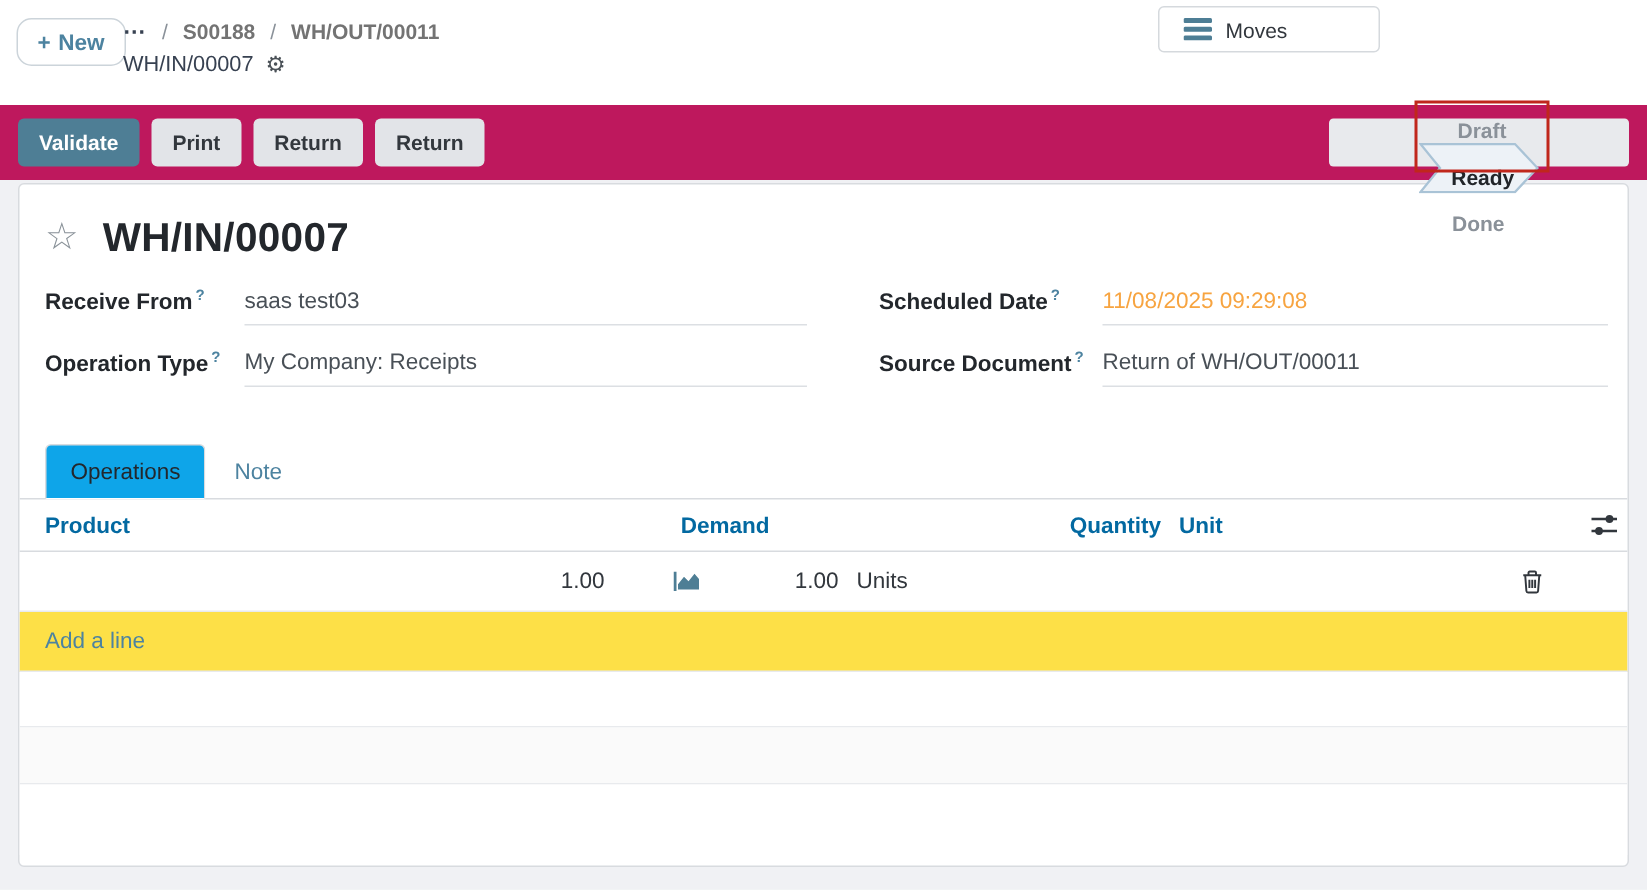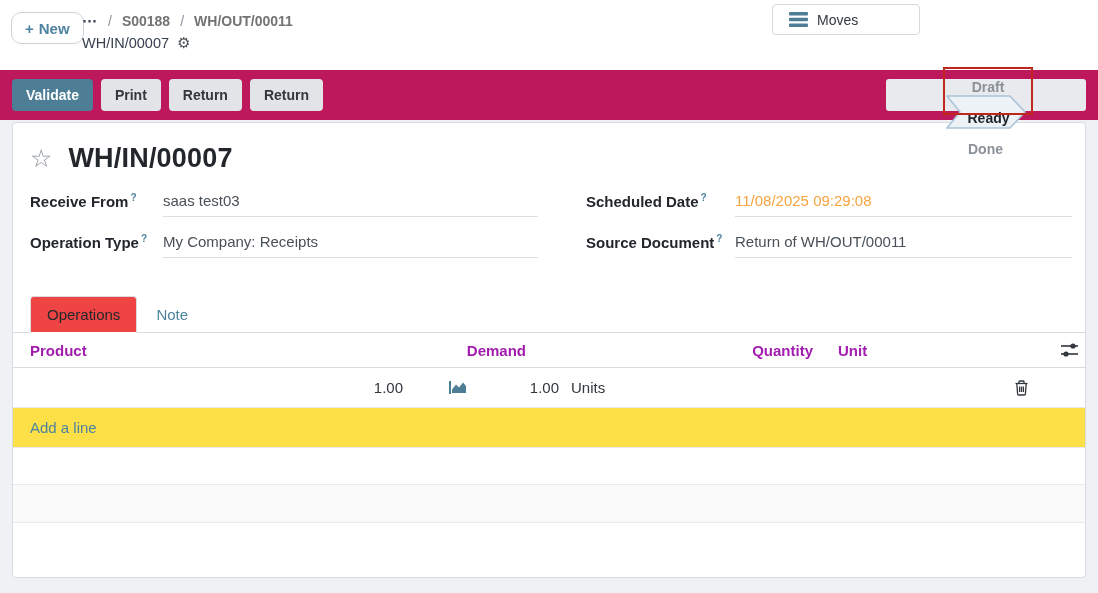--- a/index.html
+++ b/index.html
@@ -53,27 +53,27 @@
   .field-label { width:133px; font-size:15px; font-weight:700; color:#23272c; padding-top:3px; flex:none; }
   .col-right .field-label { width:149px; }
   sup.help { color:#4d83a0; font-size:10px; font-weight:700; margin-left:2px; }
   .field-value { flex:1; font-size:15px; color:#495057; border-bottom:1px solid #dcdfe3; padding:3px 0 7px; cursor:text; }
   .value-date { color:#f7a440; }
 
   
   .notebook { margin-top:25px; }
   .tab-bar { display:flex; align-items:flex-end; border-bottom:1px solid #d8dbdf; padding-left:17px; }
   .tab { font-size:15px; padding:9px 16px; cursor:pointer; }
-  .tab-active { background:#ef4444; border:1px solid #d8dbdf; border-bottom:1px solid #fff; margin-bottom:-1px;
+  .tab-active { background:#0ea5e9; border:1px solid #d8dbdf; border-bottom:1px solid #fff; margin-bottom:-1px;
                 border-radius:4px 4px 0 0; color:#23272c; }
   .tab-link { color:#4d83a0; margin-left:3px; }
 
   
   .t-row { display:grid; grid-template-columns:390px 110px 46px 215px 1fr 50px; align-items:center; font-size:15px; }
-  .t-head { height:35px; font-weight:700; color:#a21caf; border-bottom:1px solid #d8dbdf;gap:13px; }
+  .t-head { height:35px; font-weight:700; color:#0369a1; border-bottom:1px solid #d8dbdf; }
   .t-data { height:40px; color:#32373d; border-bottom:1px solid #e8eaed; background:#fff; }
   .cell-product { padding-left:17px; }
   .cell-num { text-align:right; }
   .cell-icon { display:flex; justify-content:center; align-items:center; }
   .cell-unit { padding-left:12px; }
   .cell-action { display:flex; justify-content:flex-end; align-items:center; padding-right:6px; cursor:pointer; }
   .row-add { height:40px; display:flex; align-items:center; background:#fde047; border-bottom:1px solid #e8eaed; }
   .add-link { color:#4d83a0; font-size:15px; padding-left:17px; cursor:pointer; }
   .row-e1 { height:37px; background:#fff; border-bottom:1px solid #e8eaed; }
   .row-e2 { height:38px; background:#fafafa; border-bottom:1px solid #e8eaed; }

